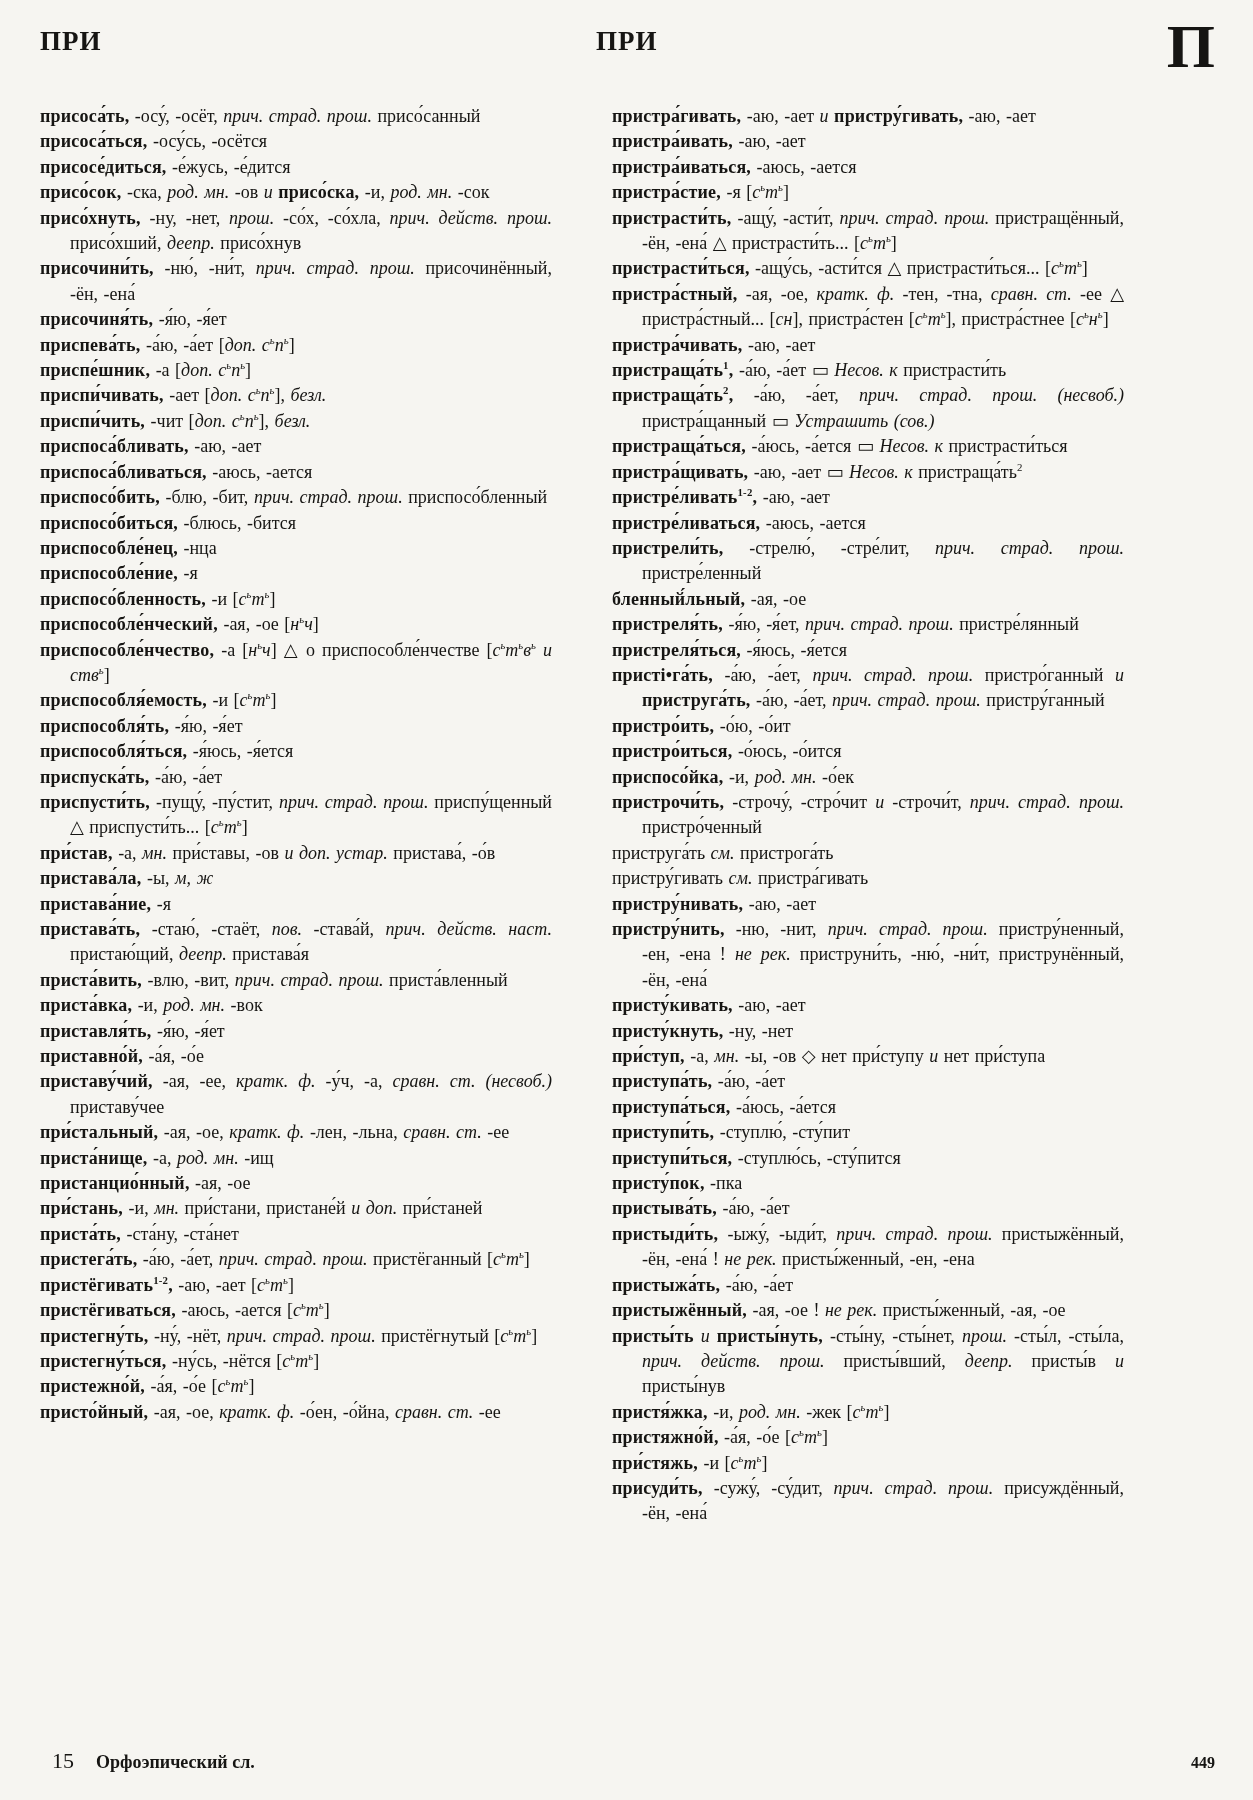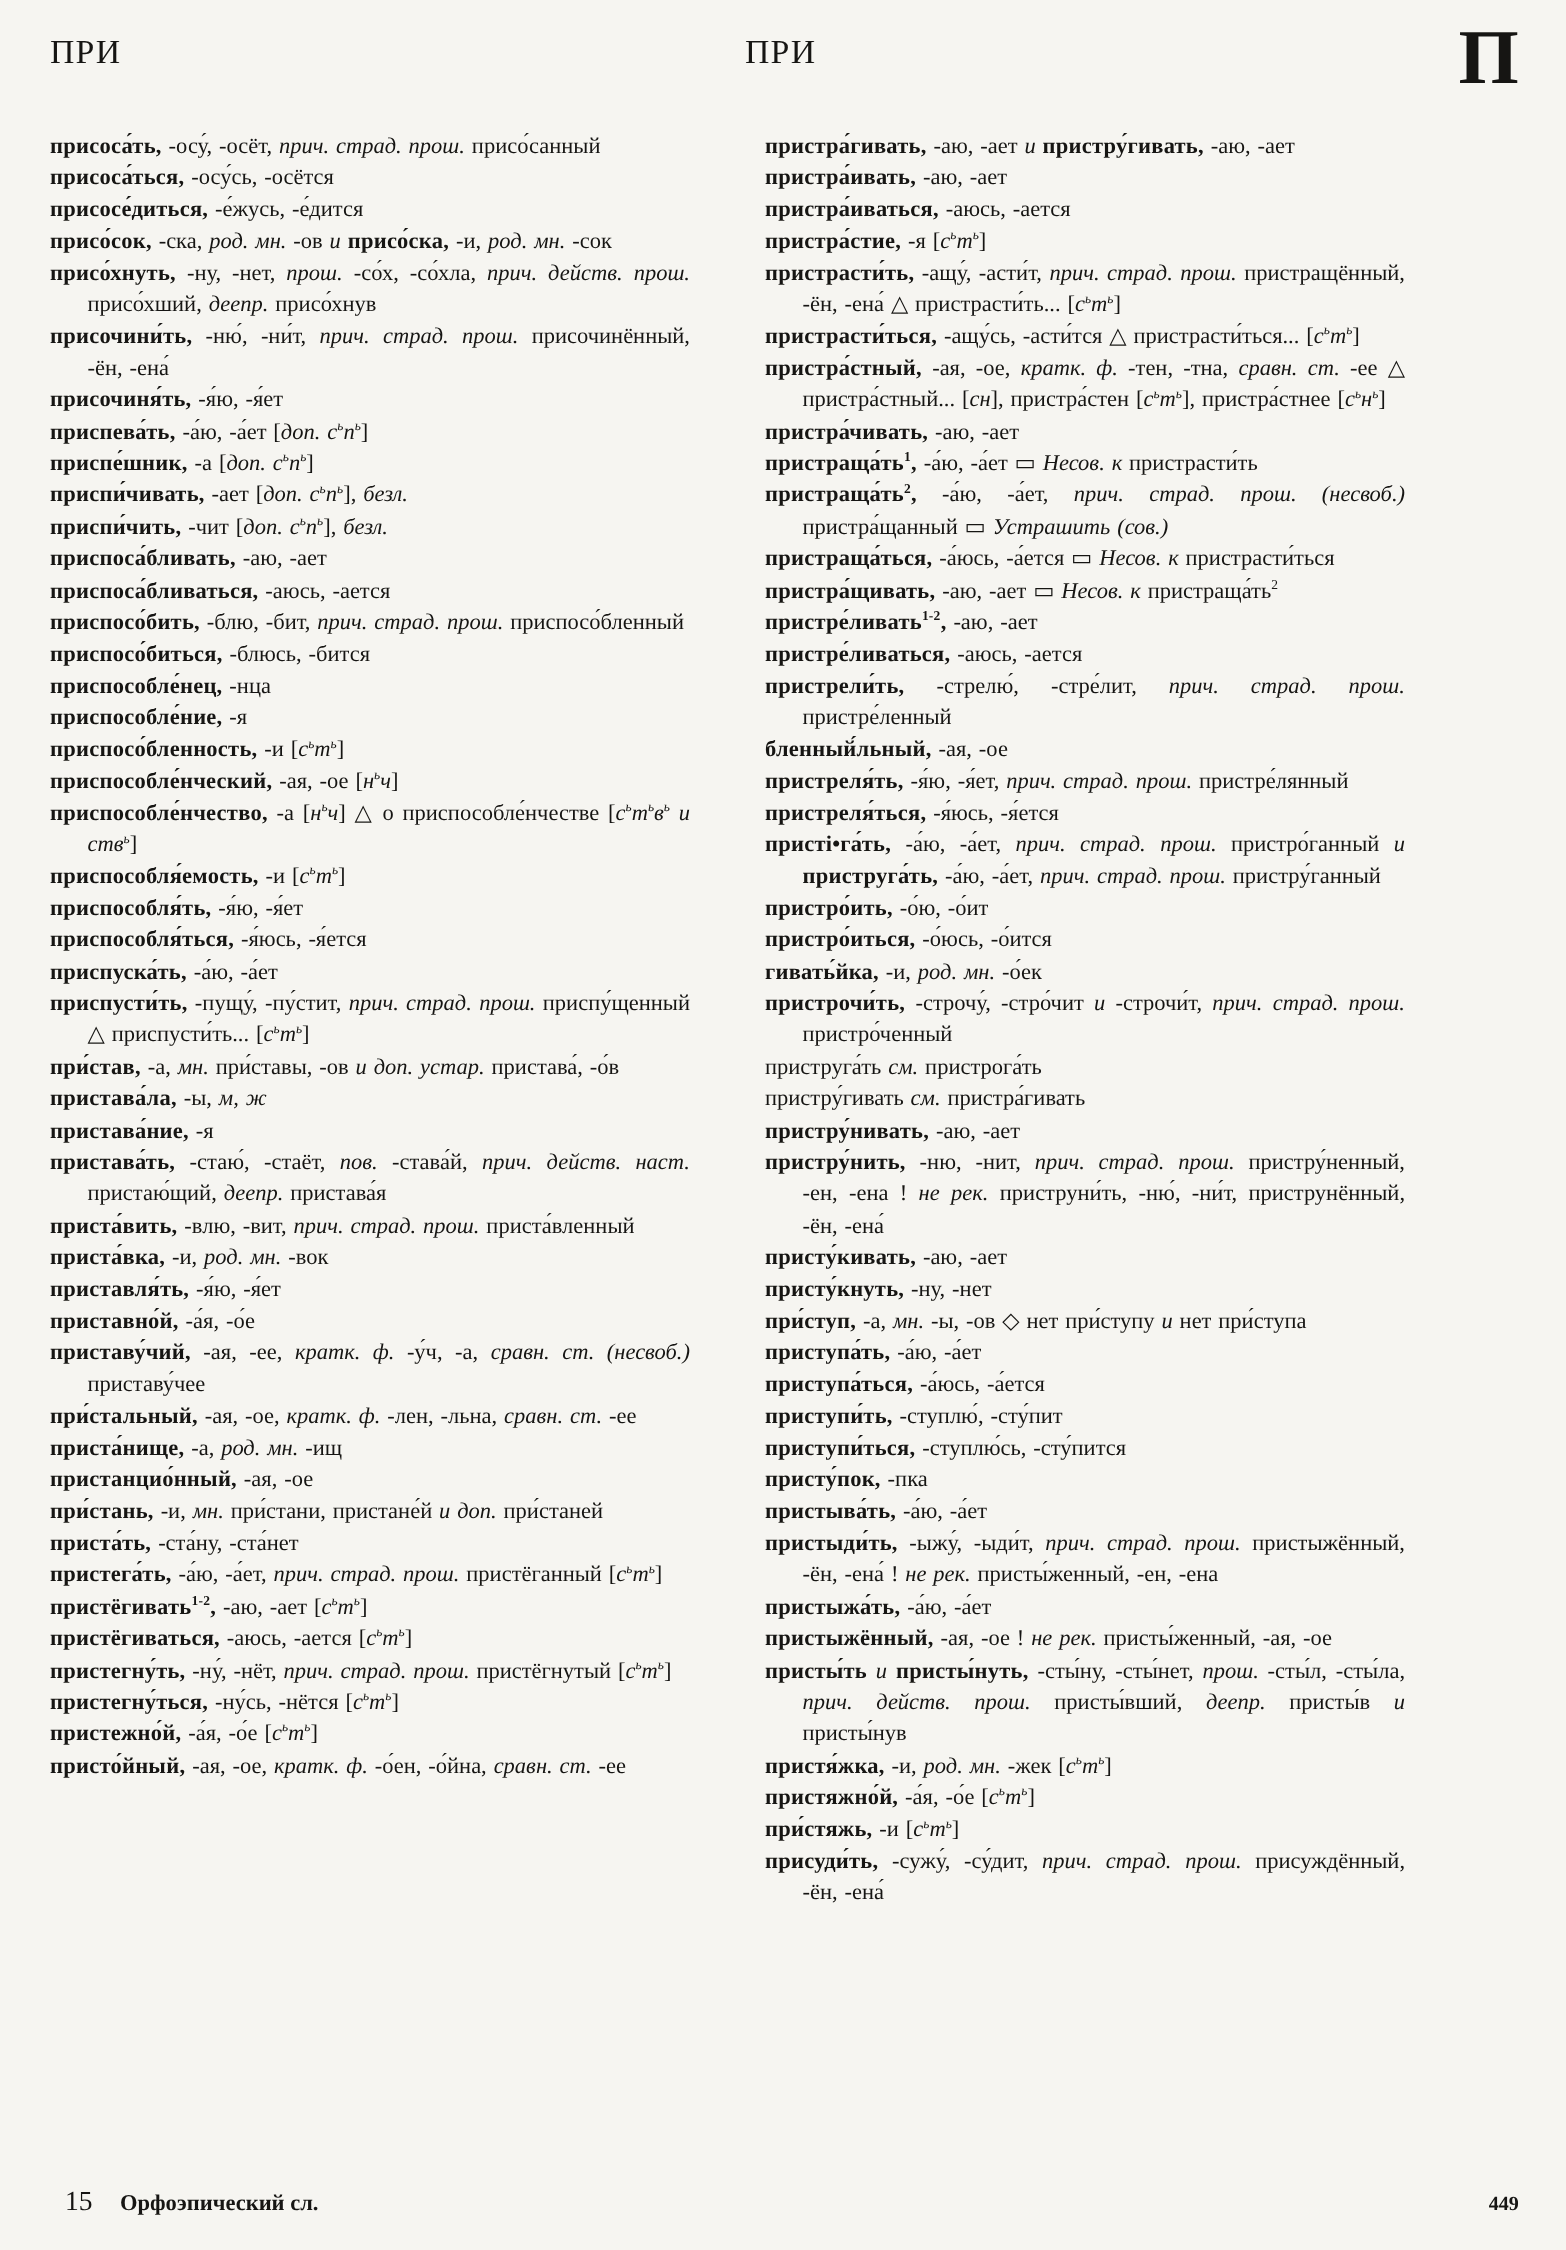--- a/index.html
+++ b/index.html
@@ -17,21 +17,21 @@
     box-sizing:border-box;
   }
   
   .running-head{
     display:grid;
     grid-template-columns:512px 44px 1fr auto;
     align-items:start;
     height:64px;
   }
   .colword{
-    font-weight:normal;
+    font-weight:bold;
     font-size:27px;
     letter-spacing:1px;
   }
   .big-letter{
     font-size:62px;
     line-height:56px;
     font-weight:bold;
     justify-self:end;
     margin-top:-8px;
   }
@@ -152,21 +152,21 @@
         <div class="entry"><b>пристра́щивать,</b> -аю, -ает ▭ <i>Несов. к</i> пристраща́ть<sup>2</sup></div>
         <div class="entry"><b>пристре́ливать<sup>1-2</sup>,</b> -аю, -ает</div>
         <div class="entry"><b>пристре́ливаться,</b> -аюсь, -ается</div>
         <div class="entry"><b>пристрели́ть,</b> -стрелю́, -стре́лит, <i>прич. страд. прош.</i> пристре́ленный</div>
         <div class="entry"><b>бленный́льный,</b> -ая, -ое</div>
         <div class="entry"><b>пристреля́ть,</b> -я́ю, -я́ет, <i>прич. страд. прош.</i> пристре́лянный</div>
         <div class="entry"><b>пристреля́ться,</b> -я́юсь, -я́ется</div>
         <div class="entry"><b>присті•га́ть,</b> -а́ю, -а́ет, <i>прич. страд. прош.</i> пристро́ганный <i>и</i> <b>приструга́ть,</b> -а́ю, -а́ет, <i>прич. страд. прош.</i> пристру́ганный</div>
         <div class="entry"><b>пристро́ить,</b> -о́ю, -о́ит</div>
         <div class="entry"><b>пристро́иться,</b> -о́юсь, -о́ится</div>
-        <div class="entry"><b>гивать́йка,</b> -и, <i>род. мн.</i> -о́ек</div>
+        <div class="entry"><b>приспосо́йка,</b> -и, <i>род. мн.</i> -о́ек</div>
         <div class="entry"><b>пристрочи́ть,</b> -строчу́, -стро́чит <i>и</i> -строчи́т, <i>прич. страд. прош.</i> пристро́ченный</div>
         <div class="entry">приструга́ть <i>см.</i> пристрога́ть</div>
         <div class="entry">пристру́гивать <i>см.</i> пристра́гивать</div>
         <div class="entry"><b>пристру́нивать,</b> -аю, -ает</div>
         <div class="entry"><b>пристру́нить,</b> -ню, -нит, <i>прич. страд. прош.</i> пристру́ненный, -ен, -ена ! <i>не рек.</i> приструни́ть, -ню́, -ни́т, приструнённый, -ён, -ена́</div>
         <div class="entry"><b>присту́кивать,</b> -аю, -ает</div>
         <div class="entry"><b>присту́кнуть,</b> -ну, -нет</div>
         <div class="entry"><b>при́ступ,</b> -а, <i>мн.</i> -ы, -ов ◇ нет при́ступу <i>и</i> нет при́ступа</div>
         <div class="entry"><b>приступа́ть,</b> -а́ю, -а́ет</div>
         <div class="entry"><b>приступа́ться,</b> -а́юсь, -а́ется</div>

